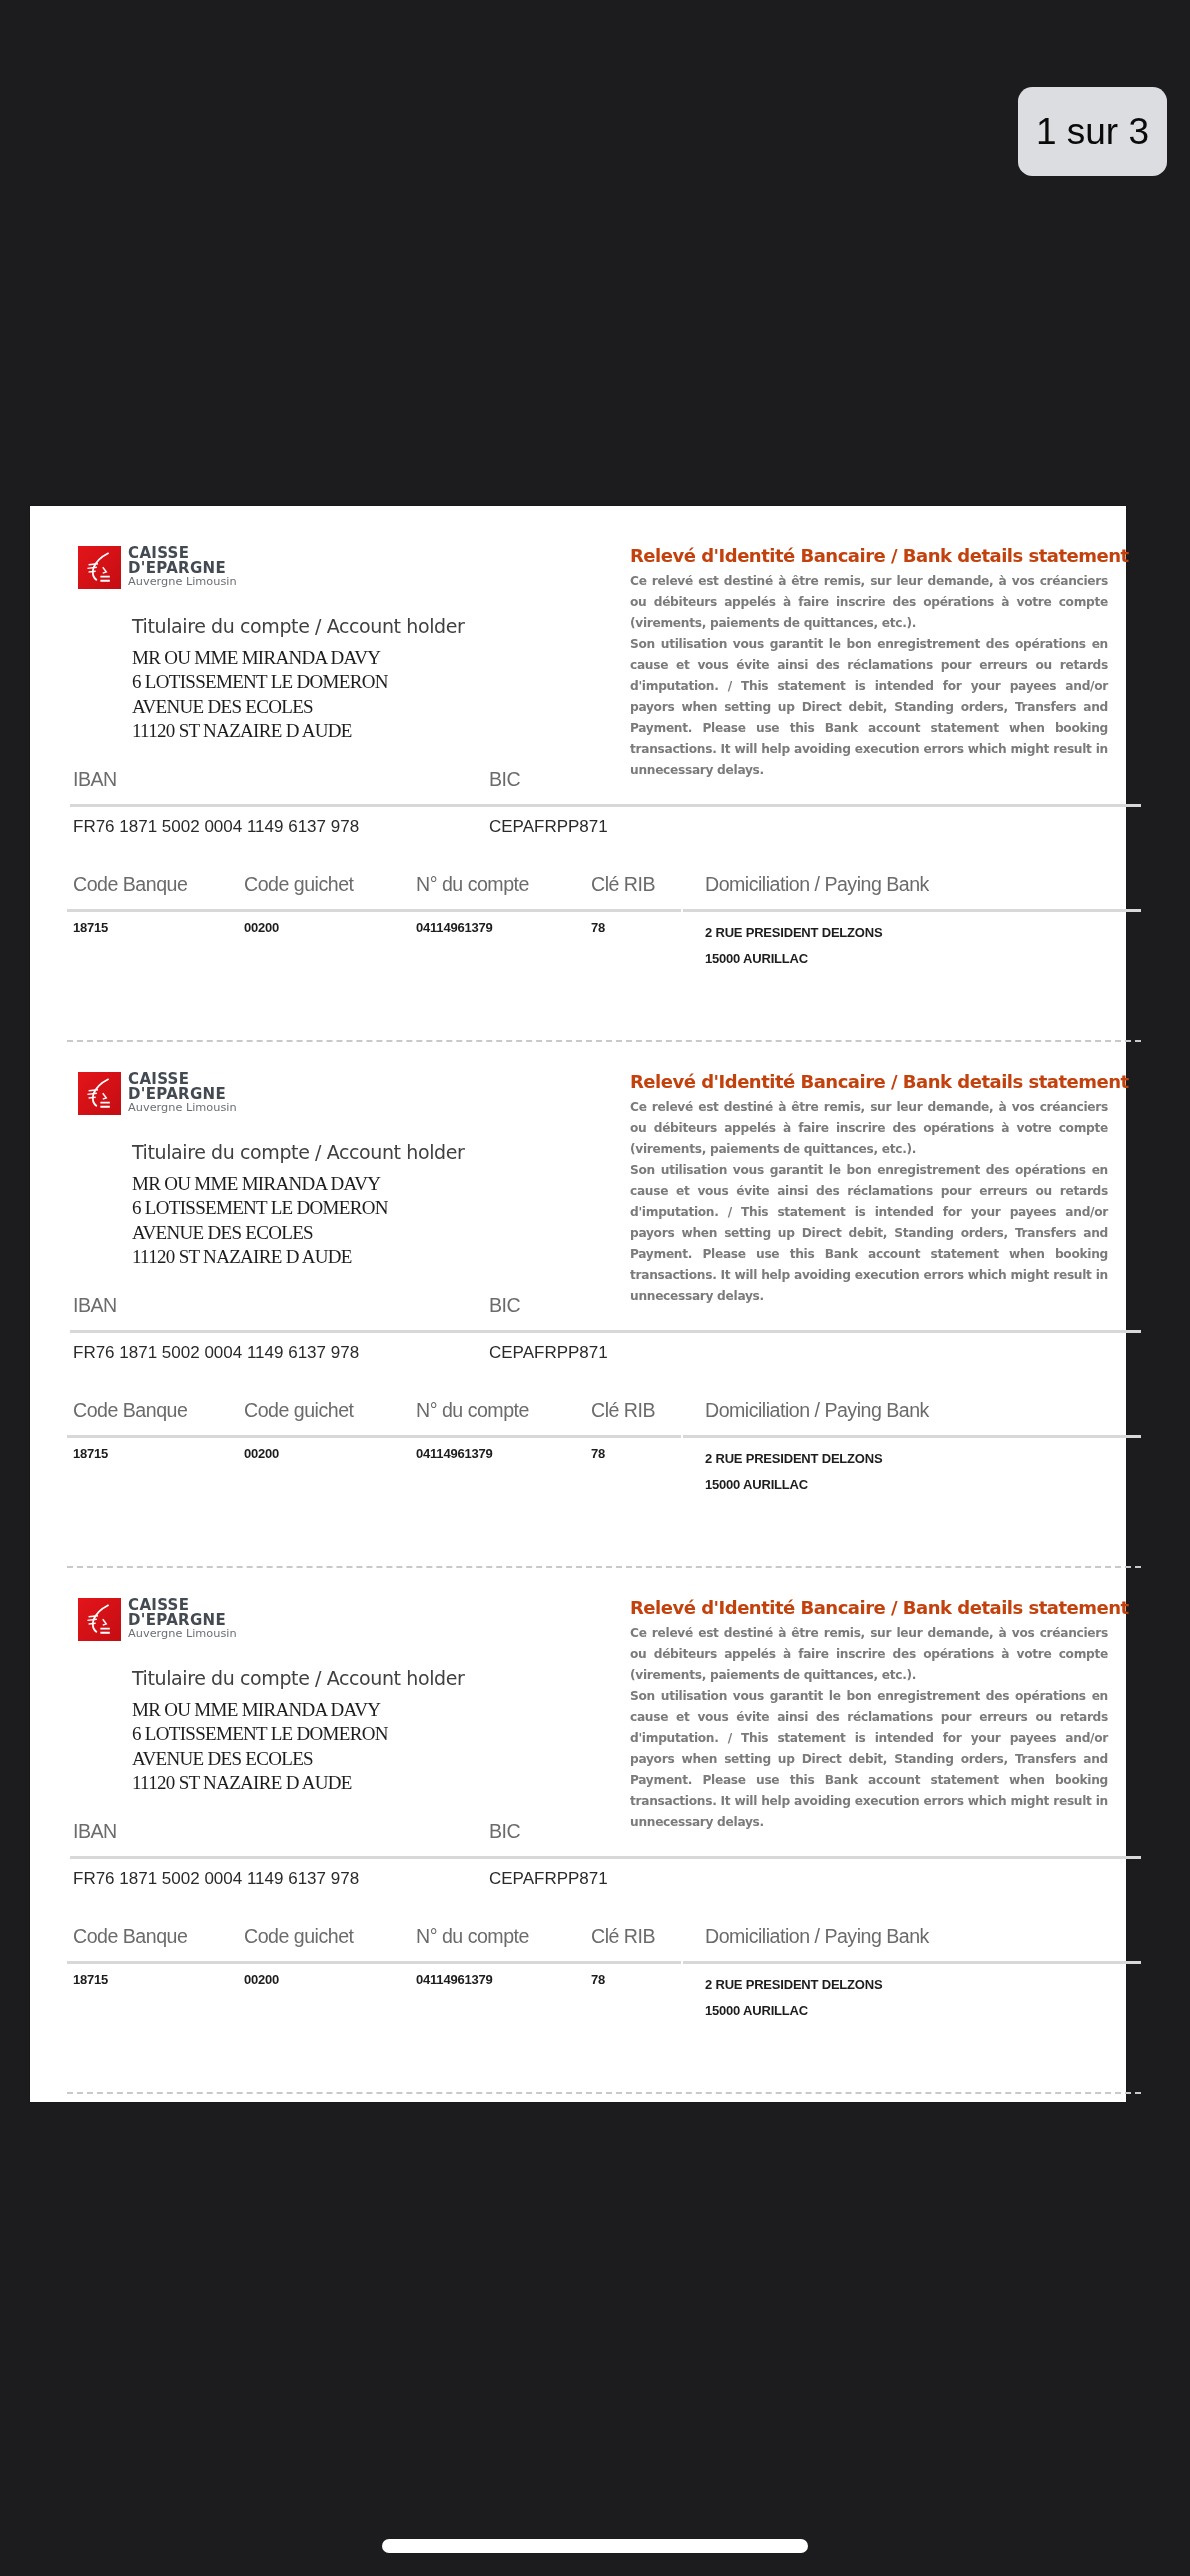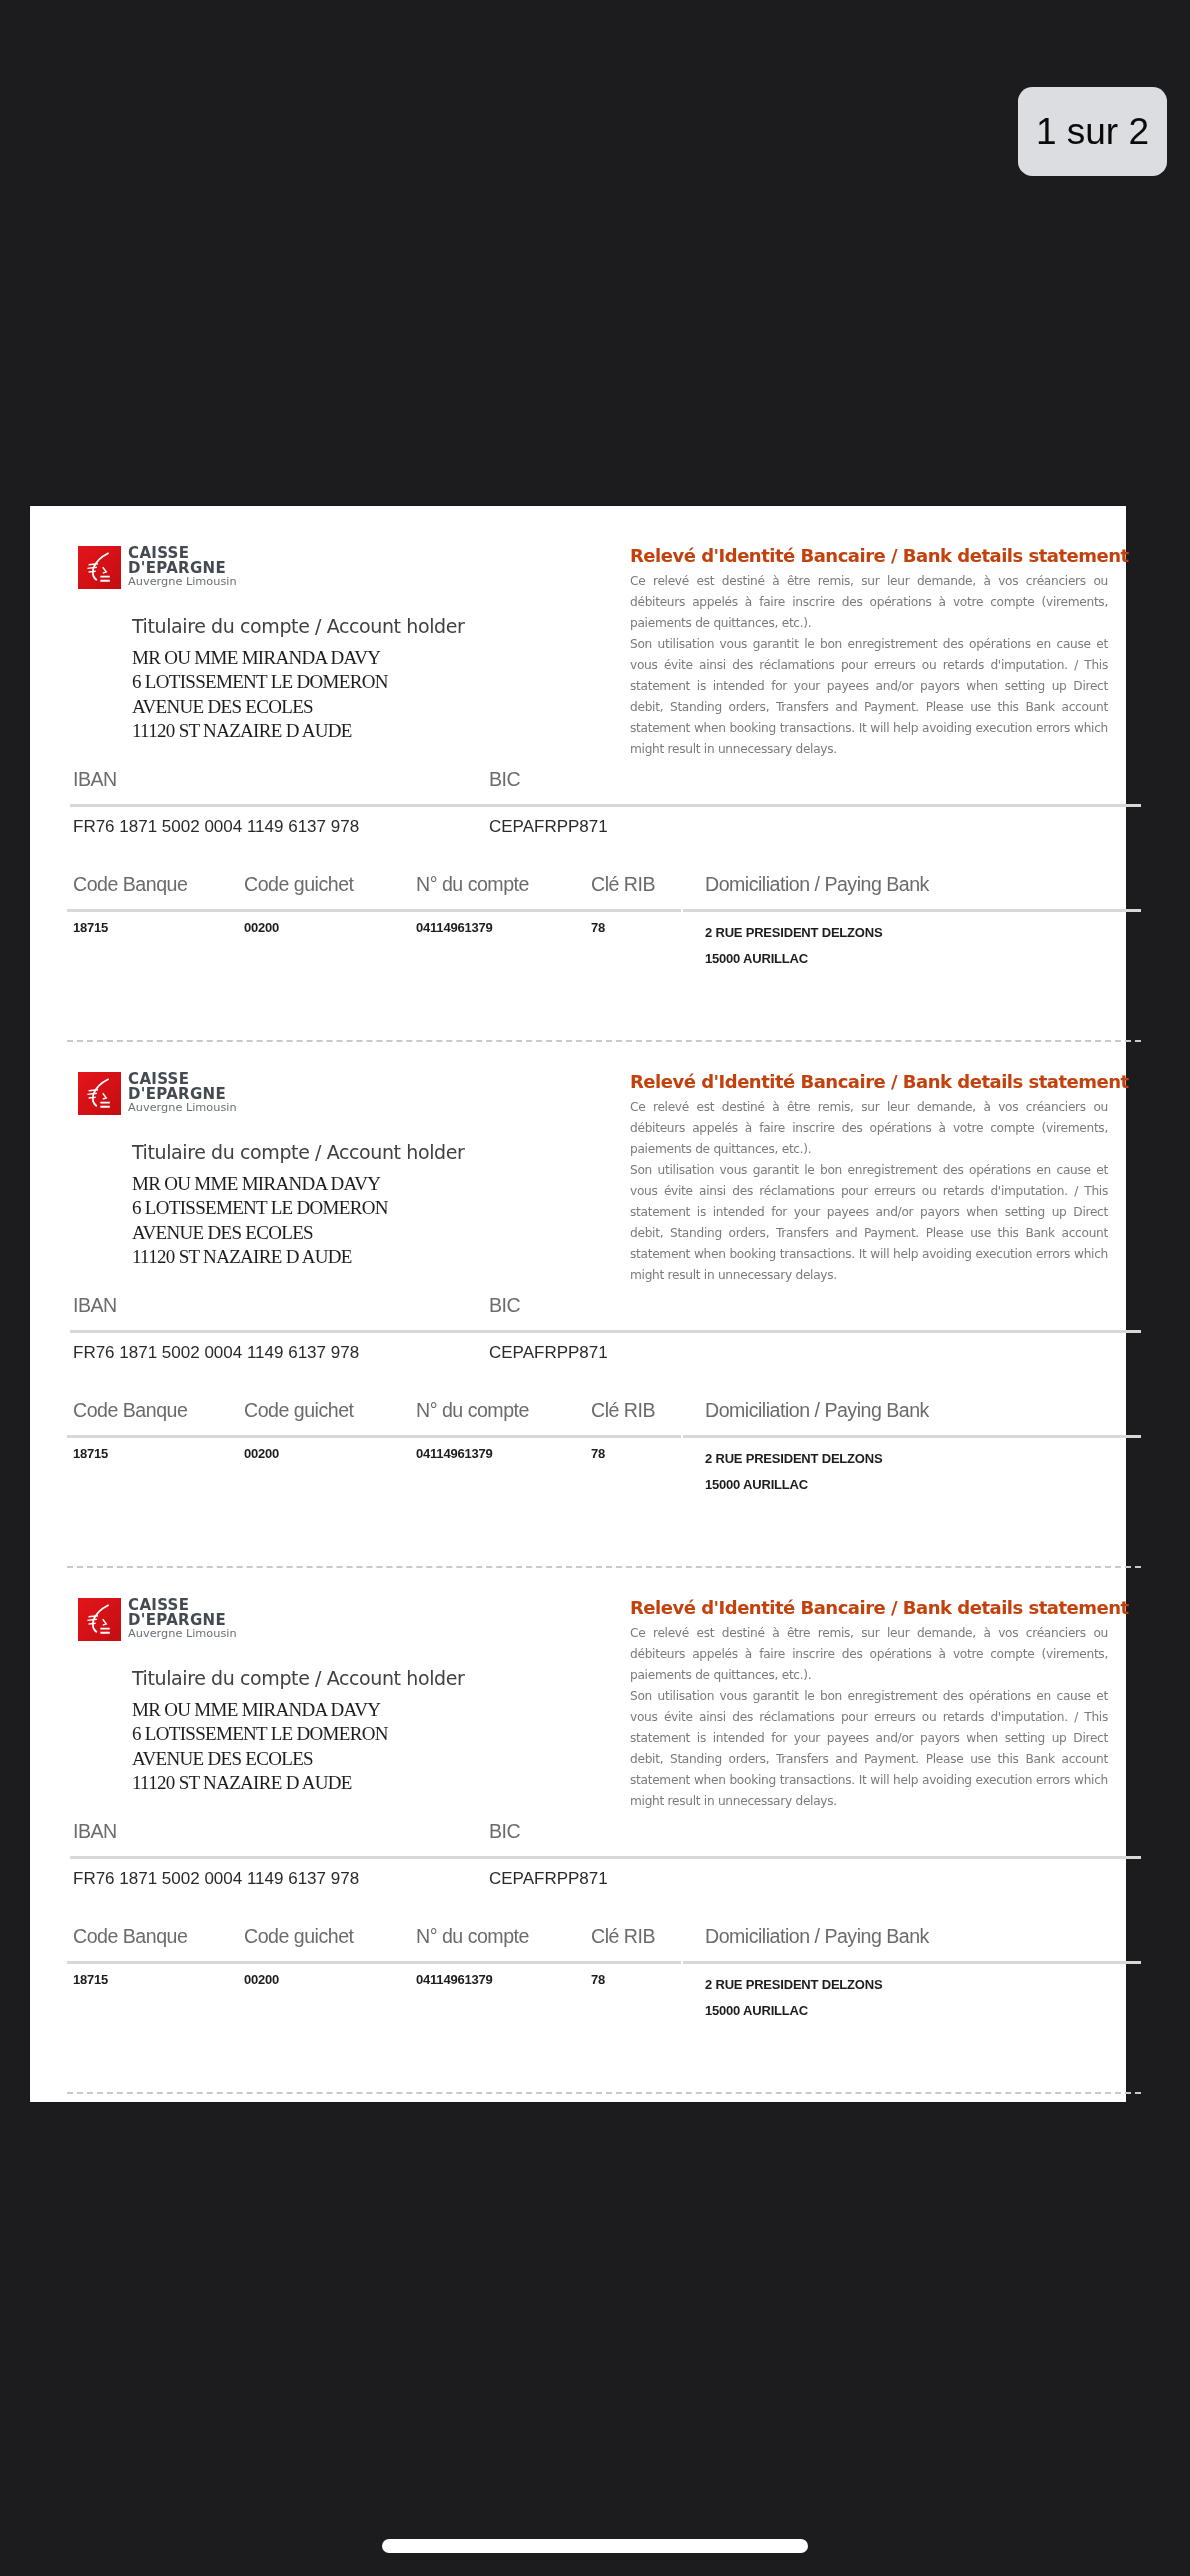--- a/index.html
+++ b/index.html
@@ -81,21 +81,21 @@
   }
   .statement-body {
     position: absolute; left: 600px; top: 65px;
     width: 478px;
     font-size: 12.2px; color: #7b7b7b;
     line-height: 21px;
     text-align: justify;
     font-family: "DejaVu Sans", sans-serif;
     letter-spacing: -0.3px;
   }
-  .statement-body p { margin: 0; }
+  .statement-body p { margin: 0; font-weight: bold; }
   .lbl {
     position: absolute;
     font-family: "Liberation Sans", sans-serif;
     font-size: 19.6px; color: #6b6b6b;
     letter-spacing: -0.5px;
     white-space: nowrap;
   }
   .val {
     position: absolute;
     font-family: "Liberation Sans", sans-serif;
@@ -117,21 +117,21 @@
     left: 382px; top: 2539px;
     width: 426px; height: 14.3px;
     background: #ffffff;
     border-radius: 7.1px;
   }
 </style>
 </head>
 <body>
 
 <div class="page-counter">
-  <span>1 sur 2</span>
+  <span>1 sur 3</span>
 </div>
 
 <div class="page">
 
   <div id="rib-container">
       <div class="rib" style="top: 0px;">
       <div class="logo">
         <div class="logo-square">
           <svg width="43" height="43" viewBox="0 0 73 73">
             <path d="M52 12 C40 18 30 26 26 38 C24 46 26 54 32 58" stroke="#fff" stroke-width="3" fill="none"></path>

